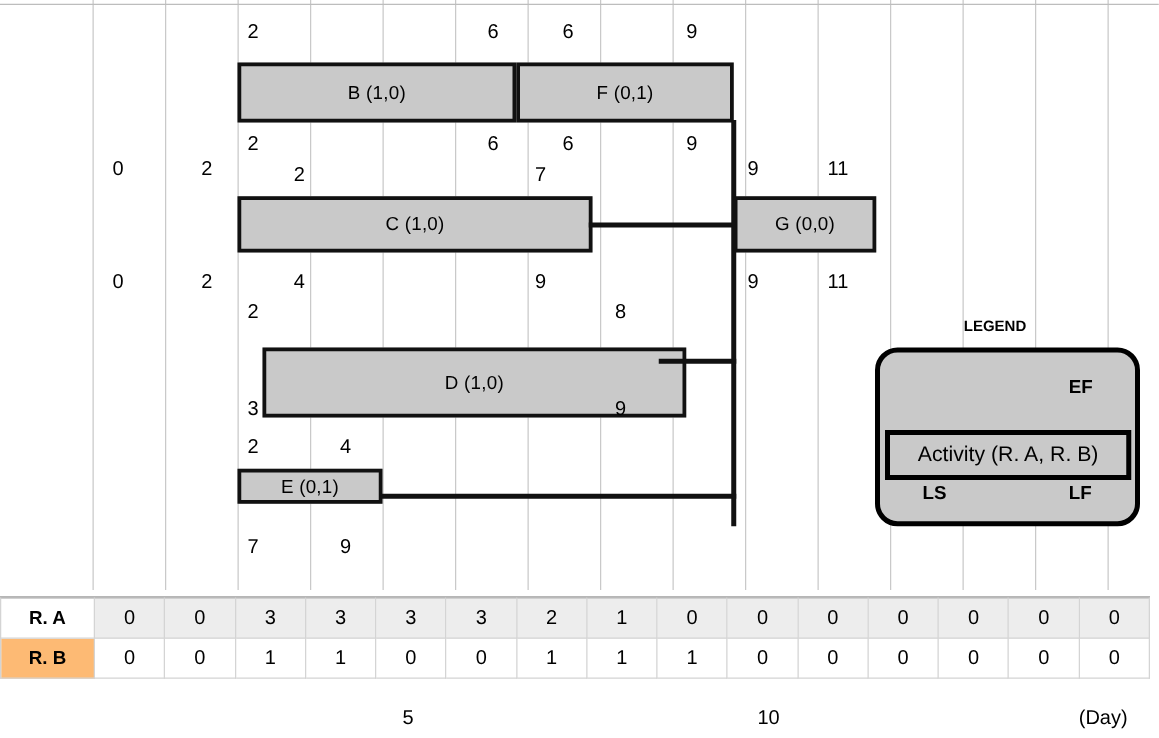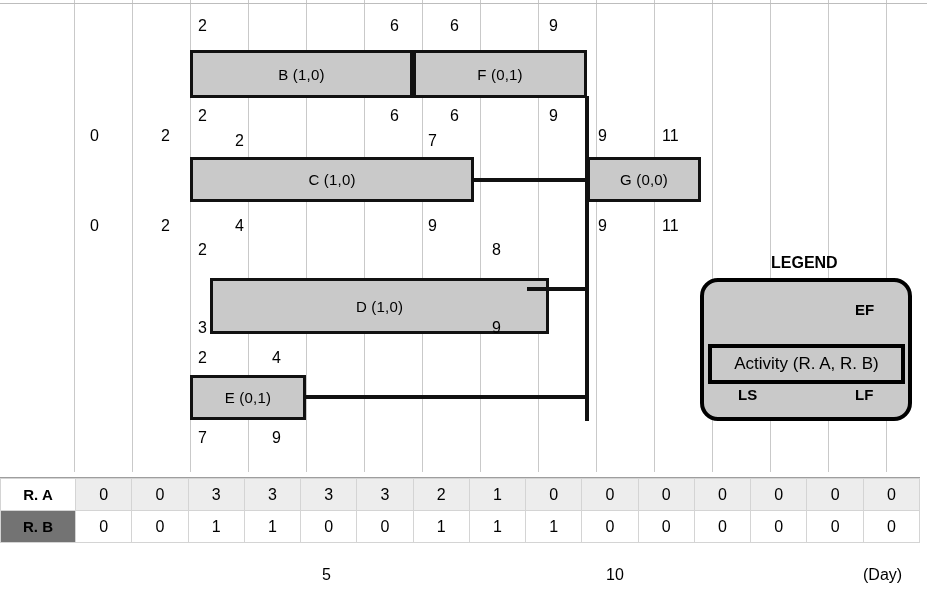--- a/index.html
+++ b/index.html
@@ -33,21 +33,21 @@
   
   .num{
     position:absolute;
     font-size:16px;
     line-height:16px;
     white-space:nowrap;
   }
 
   
   #legend-title{
-    position:absolute;font-weight:bold;font-size:16px;white-space:nowrap;
+    position:absolute;font-weight:bold;font-size:12px;white-space:nowrap;
   }
   #legend-box{
     position:absolute;
     background:#c9c9c9;
     border:4px solid #000000;
     border-radius:18px;
     box-sizing:border-box;
   }
   #legend-activity{
     position:absolute;
@@ -71,21 +71,21 @@
     font-size:16px;
     padding:0;
     height:31px;
   }
   #res-table tr.ra td{background:#ededed;}
   #res-table tr.rb td{background:#ffffff;}
   #res-table td.rowhead{
     font-weight:bold;font-size:15px;width:74px;
   }
   #res-table tr.ra td.rowhead{background:#ffffff;}
-  #res-table tr.rb td.rowhead{background:#737373;margin-top:31px;}
+  #res-table tr.rb td.rowhead{background:#fdba74;margin-top:31px;}
   .tbl-topline{position:absolute;height:2px;background:#9e9e9e;}
 
   
   .axis-lbl{position:absolute;font-size:16px;white-space:nowrap;}
 </style>
 </head>
 <body>
 
 <div id="canvas">
 
@@ -145,21 +145,21 @@
   <div class="bar" style="left:190px;top:278px;width:339px;height:56px;margin-left:20px;">D (1,0)</div>
 
   <div class="num" style="left:198px;top:320px;">3</div>
   <div class="num" style="left:492px;top:320px;">9</div>
 
   <div class="conn-h" style="left:527px;top:287px;width:62px;"></div>
 
   <div class="num" style="left:198px;top:350px;">2</div>
   <div class="num" style="left:272px;top:350px;">4</div>
 
-  <div class="bar" style="left:190px;top:375px;width:116px;height:45px;">E (0,1)</div>
+  <div class="bar" style="left:190px;top:375px;width:116px;height:28px;">E (0,1)</div>
 
   <div class="num" style="left:198px;top:430px;">7</div>
   <div class="num" style="left:272px;top:430px;">9</div>
 
   <div class="conn-h" style="left:304px;top:395px;width:285px;"></div>
 
   <div class="conn-v" style="left:585px;top:96px;height:325px;"></div>
 
   <div id="legend-title" style="left:771px;top:254px;">LEGEND</div>
   <div id="legend-box" style="left:700px;top:278px;width:212px;height:143px;"></div>

